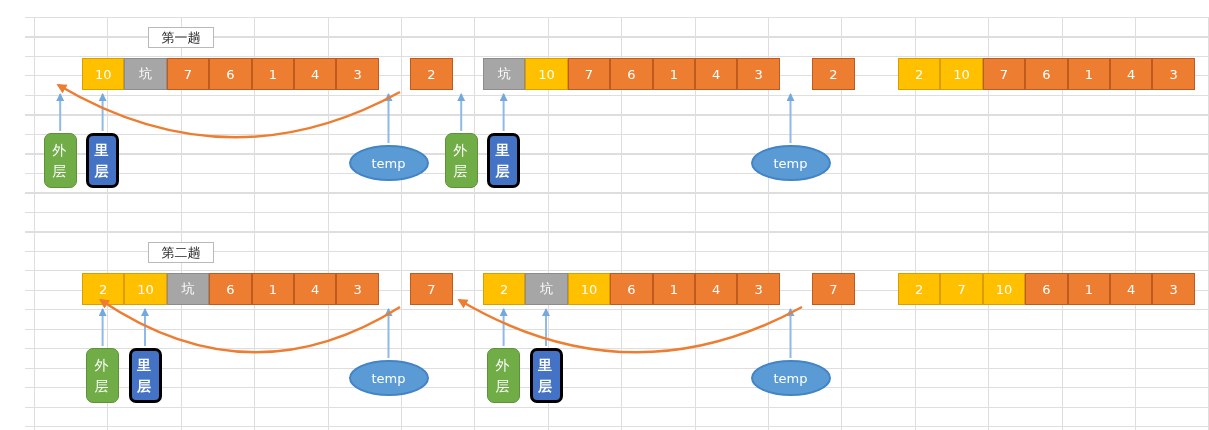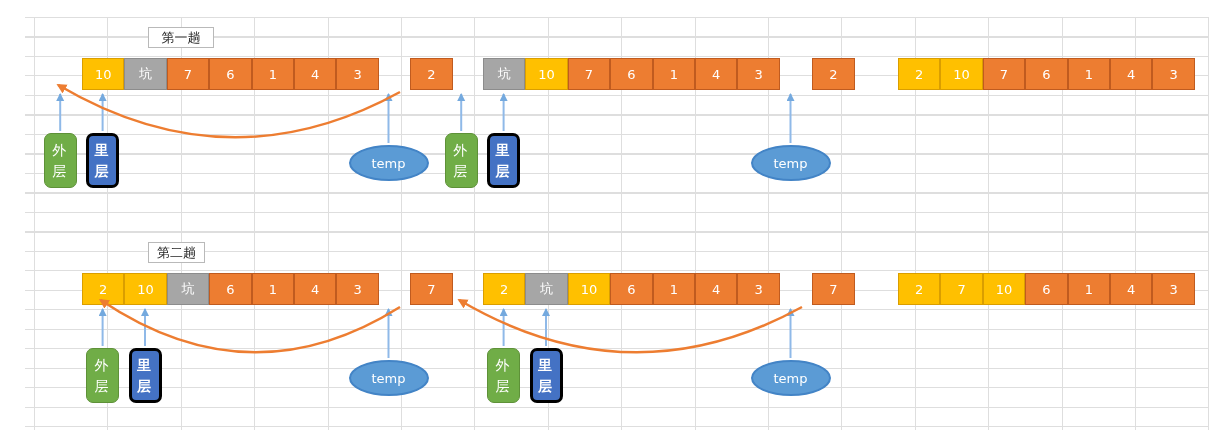--- a/index.html
+++ b/index.html
@@ -107,21 +107,21 @@
       <div class="plabel">里层</div>
     </div>
     <div class="ellipse" style="left: 750.5px; top: 145px; width: 80px; height: 36px;">temp</div>
     <div class="cell c-yellow" style="left: 855px; top: 58px; width: 42.4px; height: 32px;">2</div>
     <div class="cell c-yellow" style="left: 897.4px; top: 58px; width: 42.4px; height: 32px;">10</div>
     <div class="cell c-orange" style="left: 939.8px; top: 58px; width: 42.4px; height: 32px;">7</div>
     <div class="cell c-orange" style="left: 982.2px; top: 58px; width: 42.4px; height: 32px;">6</div>
     <div class="cell c-orange" style="left: 1024.6px; top: 58px; width: 42.4px; height: 32px;">1</div>
     <div class="cell c-orange" style="left: 1067px; top: 58px; width: 42.4px; height: 32px;">4</div>
     <div class="cell c-orange" style="left: 1109.4px; top: 58px; width: 42.4px; height: 32px;">3</div>
-    <div class="pass-label" style="left: 148px; top: 242px; width: 57px; height: 21px;">第二趟</div>
+    <div class="pass-label" style="left: 148px; top: 242px; width: 66px; height: 21px;">第二趟</div>
     <div class="cell c-yellow" style="left: 39px; top: 273px; width: 42.4px; height: 32px;">2</div>
     <div class="cell c-yellow" style="left: 81.4px; top: 273px; width: 42.4px; height: 32px;">10</div>
     <div class="cell c-gray" style="left: 123.8px; top: 273px; width: 42.4px; height: 32px;">坑</div>
     <div class="cell c-orange" style="left: 166.2px; top: 273px; width: 42.4px; height: 32px;">6</div>
     <div class="cell c-orange" style="left: 208.6px; top: 273px; width: 42.4px; height: 32px;">1</div>
     <div class="cell c-orange" style="left: 251px; top: 273px; width: 42.4px; height: 32px;">4</div>
     <div class="cell c-orange" style="left: 293.4px; top: 273px; width: 42.4px; height: 32px;">3</div>
     <div class="cell c-orange" style="left: 367px; top: 273px; width: 43px; height: 32px;">7</div>
     <div class="pbox p-green" style="left: 86.1px; top: 348px; width: 33px; height: 55px;">
       <div class="plabel">外层</div>

